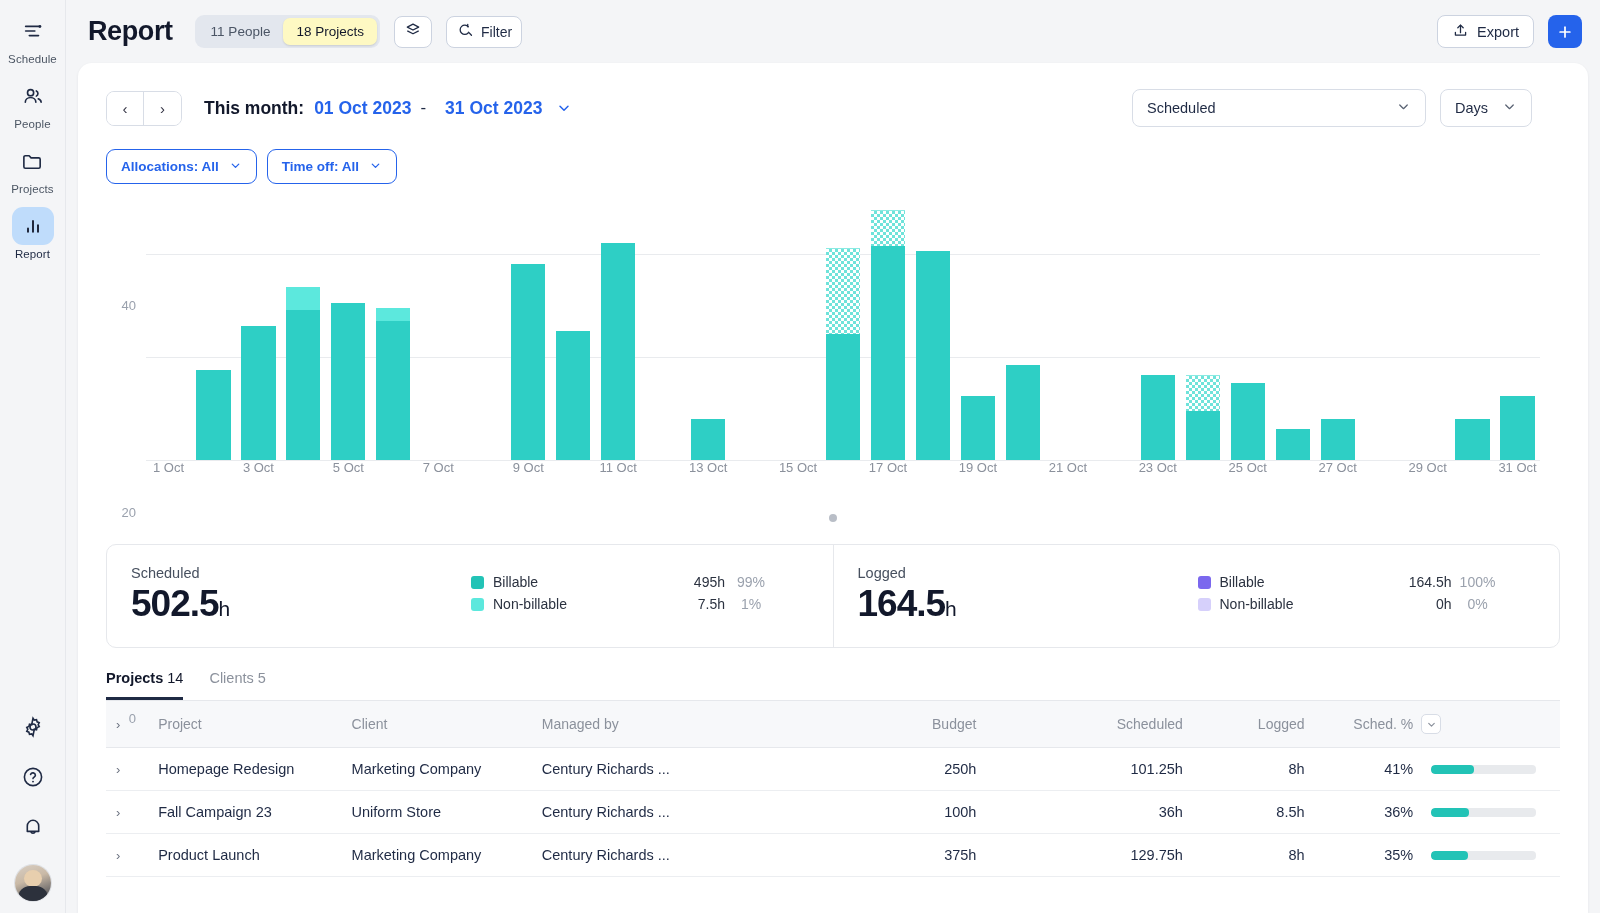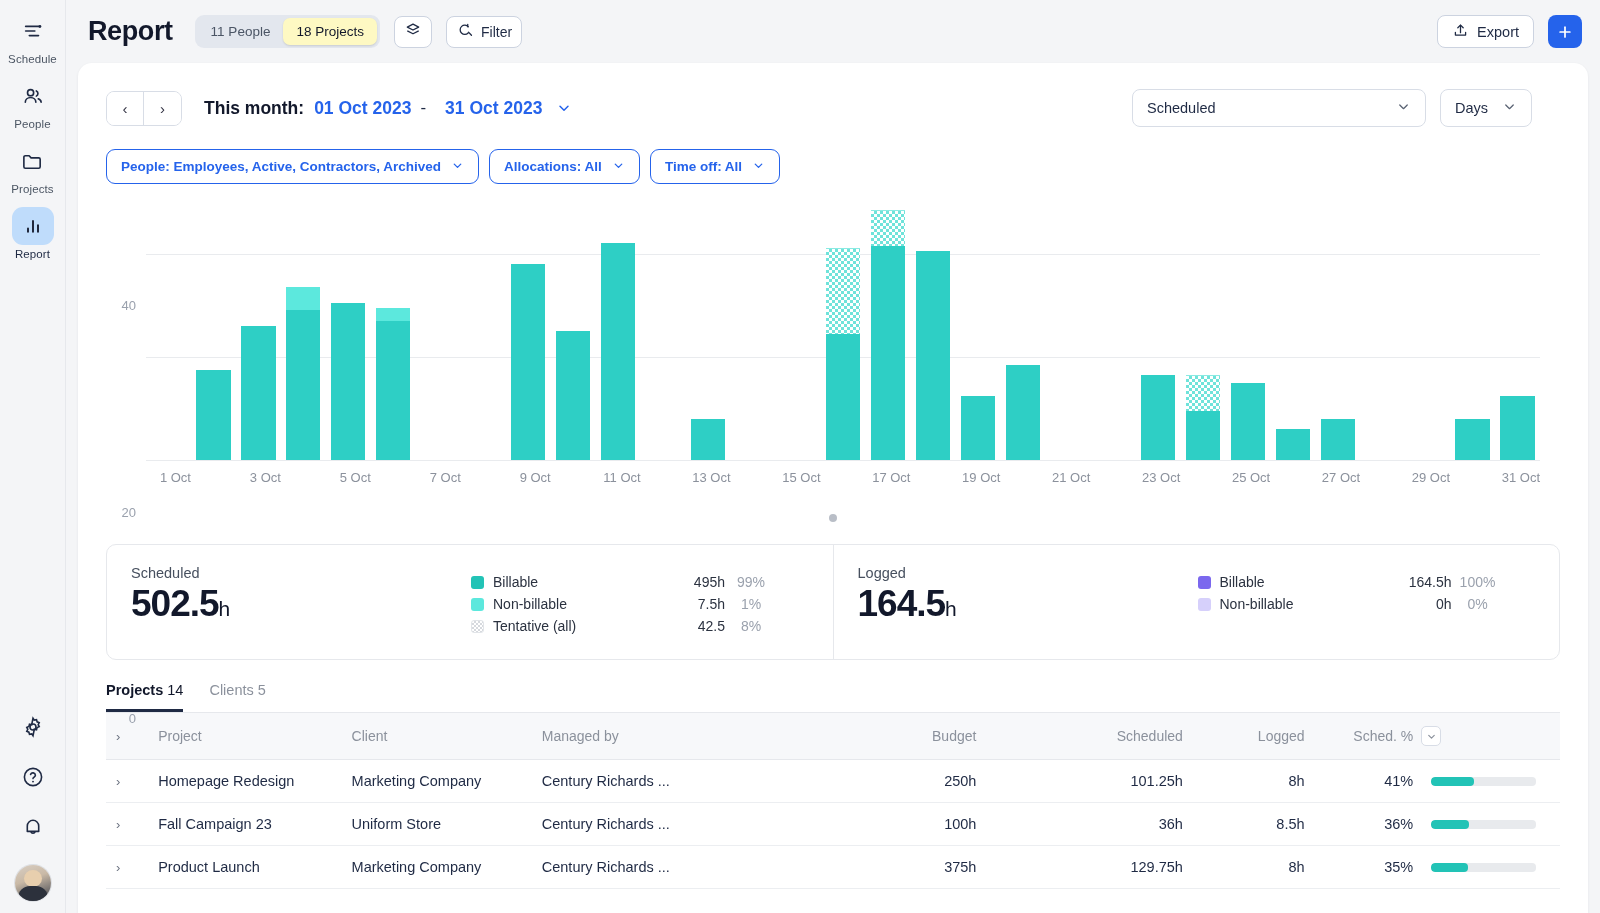--- a/index.html
+++ b/index.html
@@ -139,21 +139,21 @@
   .sb.tent {
     background-color: #ffffff;
     background-image:
       linear-gradient(45deg, #6fe3da 25%, transparent 25%, transparent 75%, #6fe3da 75%),
       linear-gradient(45deg, #6fe3da 25%, transparent 25%, transparent 75%, #6fe3da 75%);
     background-size: 6px 6px;
     background-position: 0 0, 3px 3px;
     border-top: 1px solid #8aeae2;
   }
   .xaxis { position: absolute; left: 40px; right: 20px; top: 258px; display: flex; }
-  .xslot { flex: 1; text-align: right; font-size: 13px; color: #8b919c; padding-top: 10px; }
+  .xslot { flex: 1; text-align: center; font-size: 13px; color: #8b919c; }
   .dots { text-align: center; margin-top: 6px; }
   .dots i { display: inline-block; width: 8px; height: 8px; border-radius: 50%; background: #b9bec7; }
 
   
   .summary {
     margin: 18px 28px 0 28px; display: flex;
     border: 1px solid #e6e8ec; border-radius: 10px; overflow: hidden;
   }
   .scard { flex: 1; padding: 20px 24px 22px 24px; display: flex; }
   .scard + .scard { border-left: 1px solid #e6e8ec; }
@@ -364,28 +364,20 @@
           <span>
             <svg width="15" height="15" viewBox="0 0 24 24" fill="none" stroke="#5b6474" stroke-width="2" stroke-linecap="round" stroke-linejoin="round">
                 <path d="M6 9.5l6 6 6-6"></path>
               </svg>
           </span>
         </div>
       </div>
 
       <div class="filters">
         <div class="pill">
-          <span>People: Employees, Active, Contractors, Archived</span>
-          <span>
-            <svg width="13" height="13" viewBox="0 0 24 24" fill="none" stroke="#2563eb" stroke-width="2.4" stroke-linecap="round" stroke-linejoin="round">
-                <path d="M6 9.5l6 6 6-6"></path>
-              </svg>
-          </span>
-        </div>
-        <div class="pill">
           <span>Allocations: All</span>
           <span>
             <svg width="13" height="13" viewBox="0 0 24 24" fill="none" stroke="#2563eb" stroke-width="2.4" stroke-linecap="round" stroke-linejoin="round">
                 <path d="M6 9.5l6 6 6-6"></path>
               </svg>
           </span>
         </div>
         <div class="pill">
           <span>Time off: All</span>
           <span>
@@ -579,26 +571,20 @@
                 <span class="sw teal"></span>
                 <span class="lname">Billable</span>
                 <span class="lval">495h</span>
                 <span class="lpct">99%</span>
               </div>
               <div class="lrow">
                 <span class="sw ltteal"></span>
                 <span class="lname">Non-billable</span>
                 <span class="lval">7.5h</span>
                 <span class="lpct">1%</span>
-              </div>
-              <div class="lrow">
-                <span class="sw tentsw"></span>
-                <span class="lname">Tentative (all)</span>
-                <span class="lval">42.5</span>
-                <span class="lpct">8%</span>
               </div>
             </div>
         </div>
         <div class="scard">
           <div class="sleft">
             <div class="slabel">Logged</div>
             <div class="sbig"><span style="font-size:37px;font-weight:700">164.5</span><span>h</span></div>
           </div>
           <div class="legend" id="logged-legend">
               <div class="lrow">

